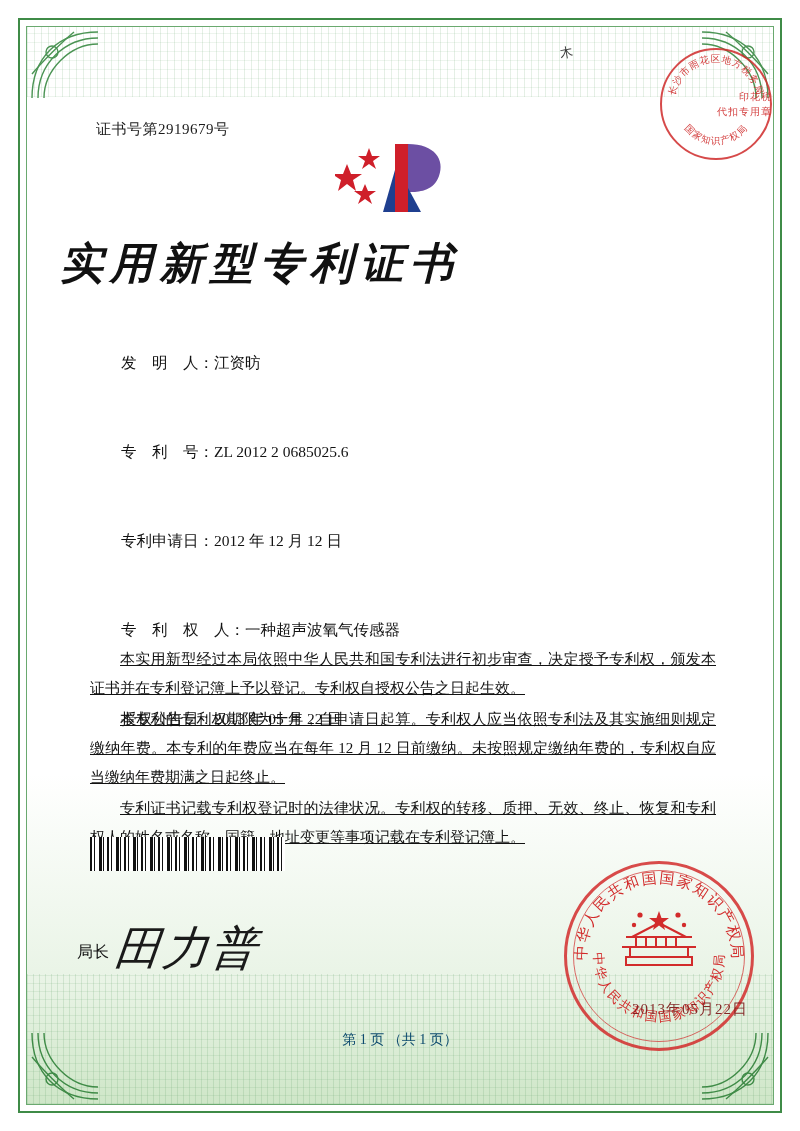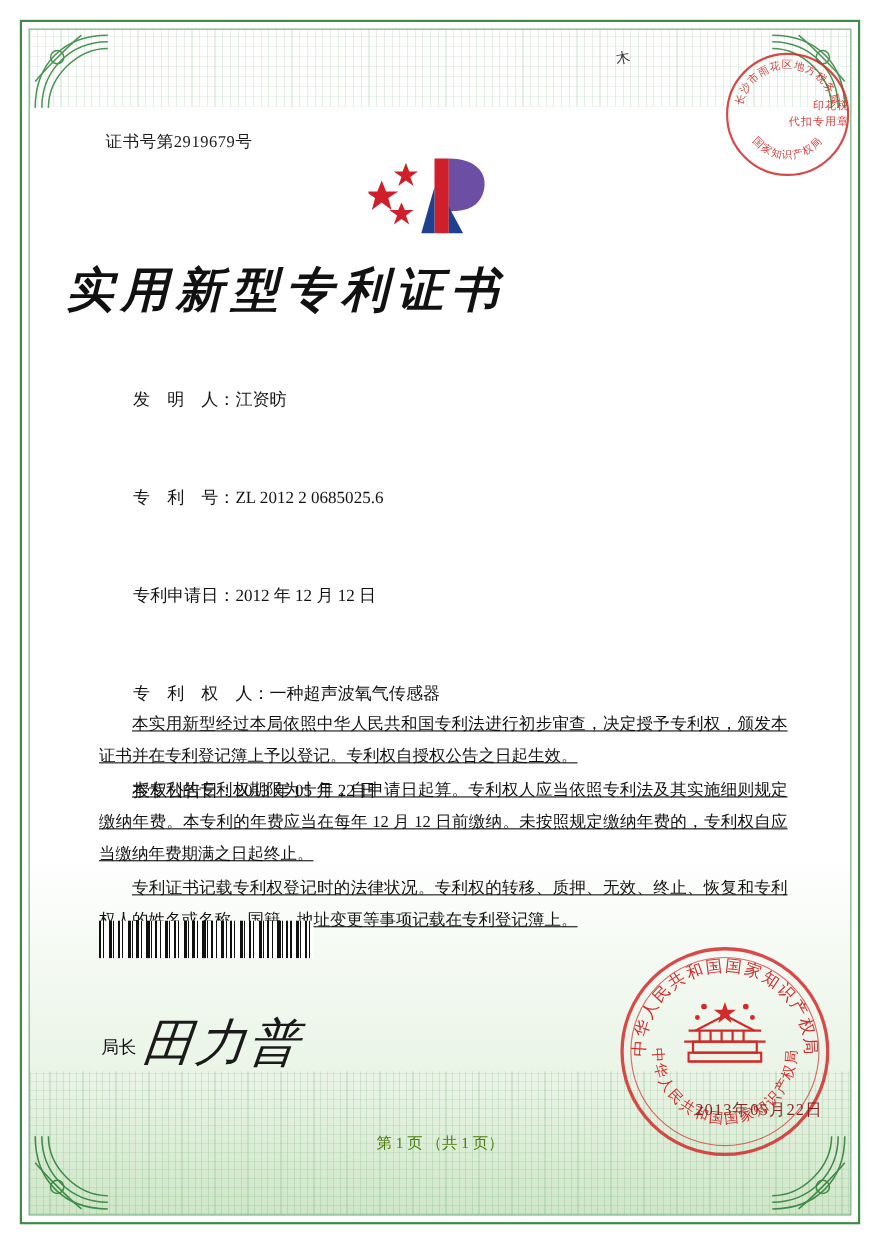--- a/index.html
+++ b/index.html
@@ -142,21 +142,21 @@
     width: 195px;
     height: 34px;
     background-image: repeating-linear-gradient(90deg,
       #111 0px, #111 2px, #fff 2px, #fff 4px,
       #111 4px, #111 5px, #fff 5px, #fff 9px,
       #111 9px, #111 12px, #fff 12px, #fff 13px,
       #111 13px, #111 14px, #fff 14px, #fff 17px);
   }
   .signature-row {
     position: absolute;
-    left: 32px;
+    left: 17px;
     bottom: 100px;
     display: flex;
     align-items: flex-end;
     justify-content: center;
   }
   .sig-label {
     font-size: 16px;
     color: #111;
     margin-right: 6px;
     padding-bottom: 8px;
@@ -170,21 +170,21 @@
     letter-spacing: 2px;
     transform: skewX(-6deg);
   }
   .page-footer {
     position: absolute;
     left: 0;
     right: 0;
     bottom: 22px;
     text-align: center;
     font-size: 14px;
-    color: #4d7c0f;
+    color: #0c4a6e;
   }
   
   .stamp-tax {
     position: absolute;
     right: 28px;
     top: 48px;
     width: 112px;
     height: 112px;
   }
   .stamp-tax-ring {

